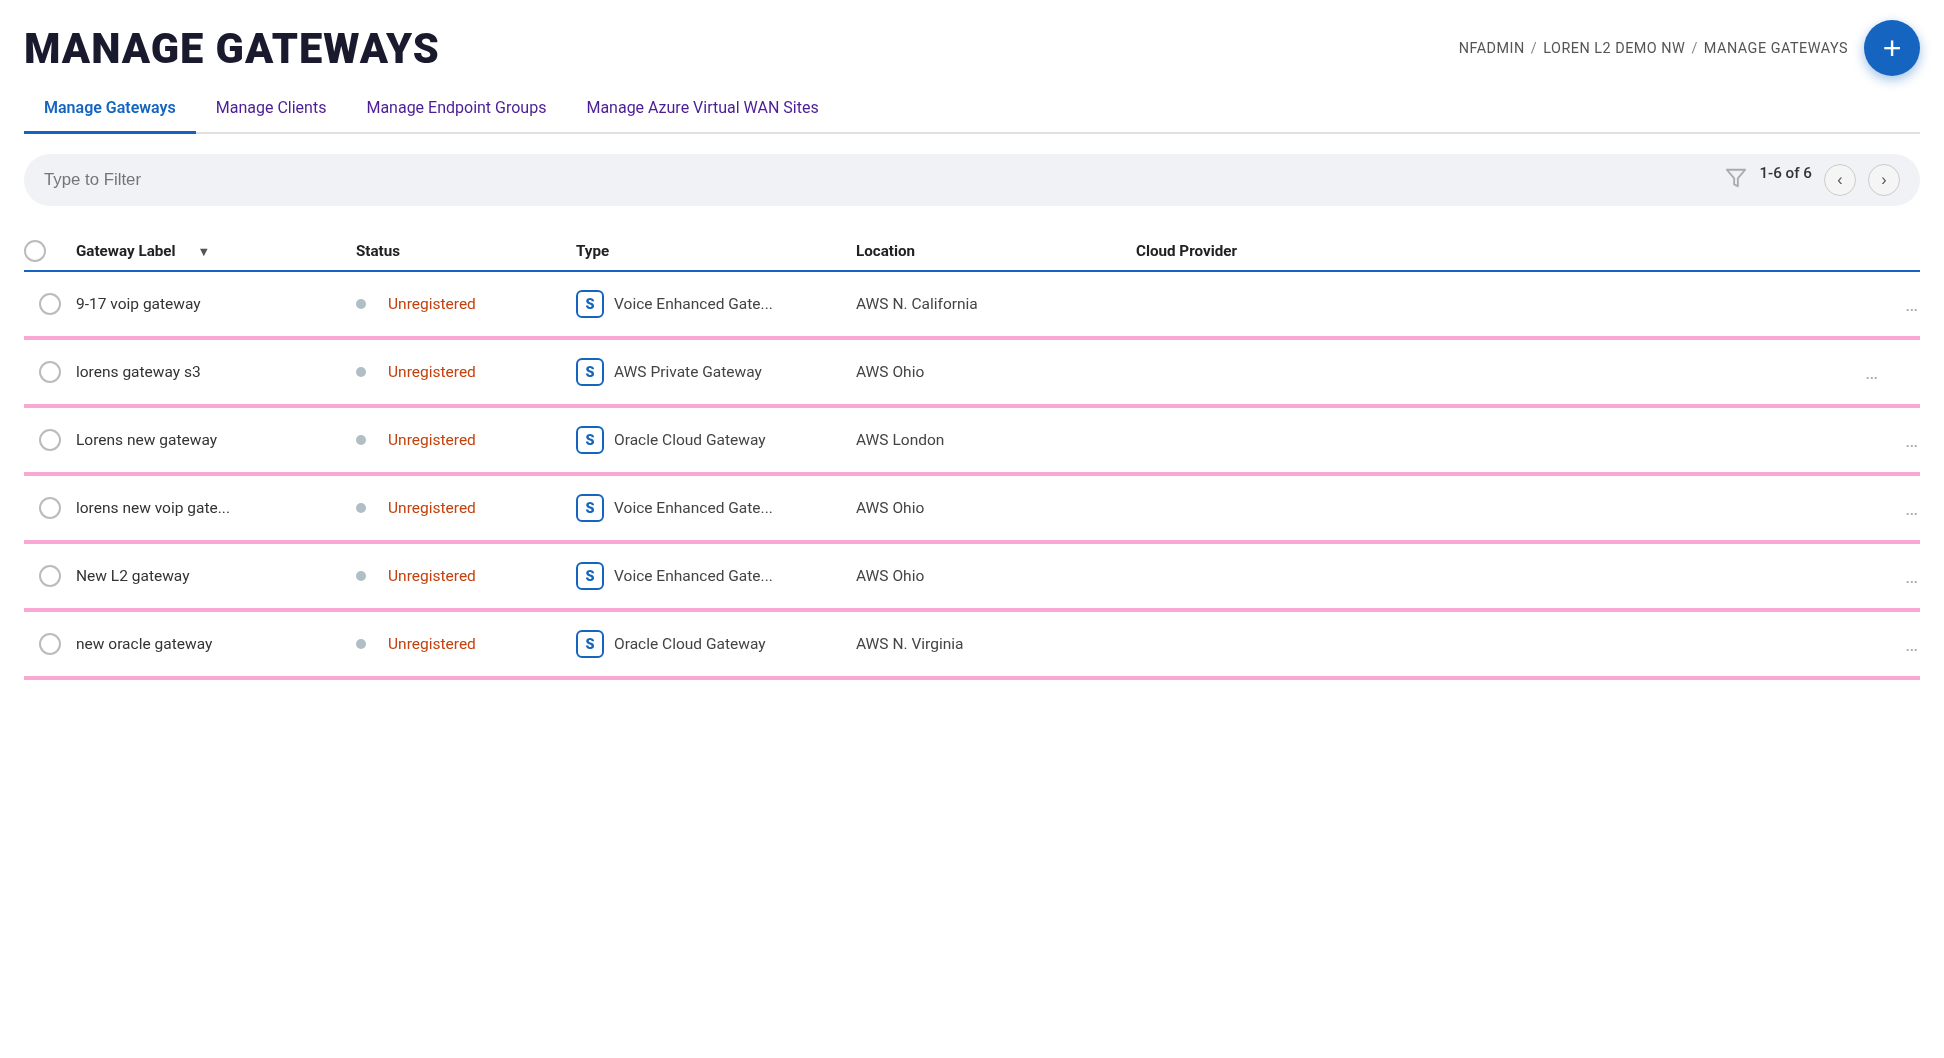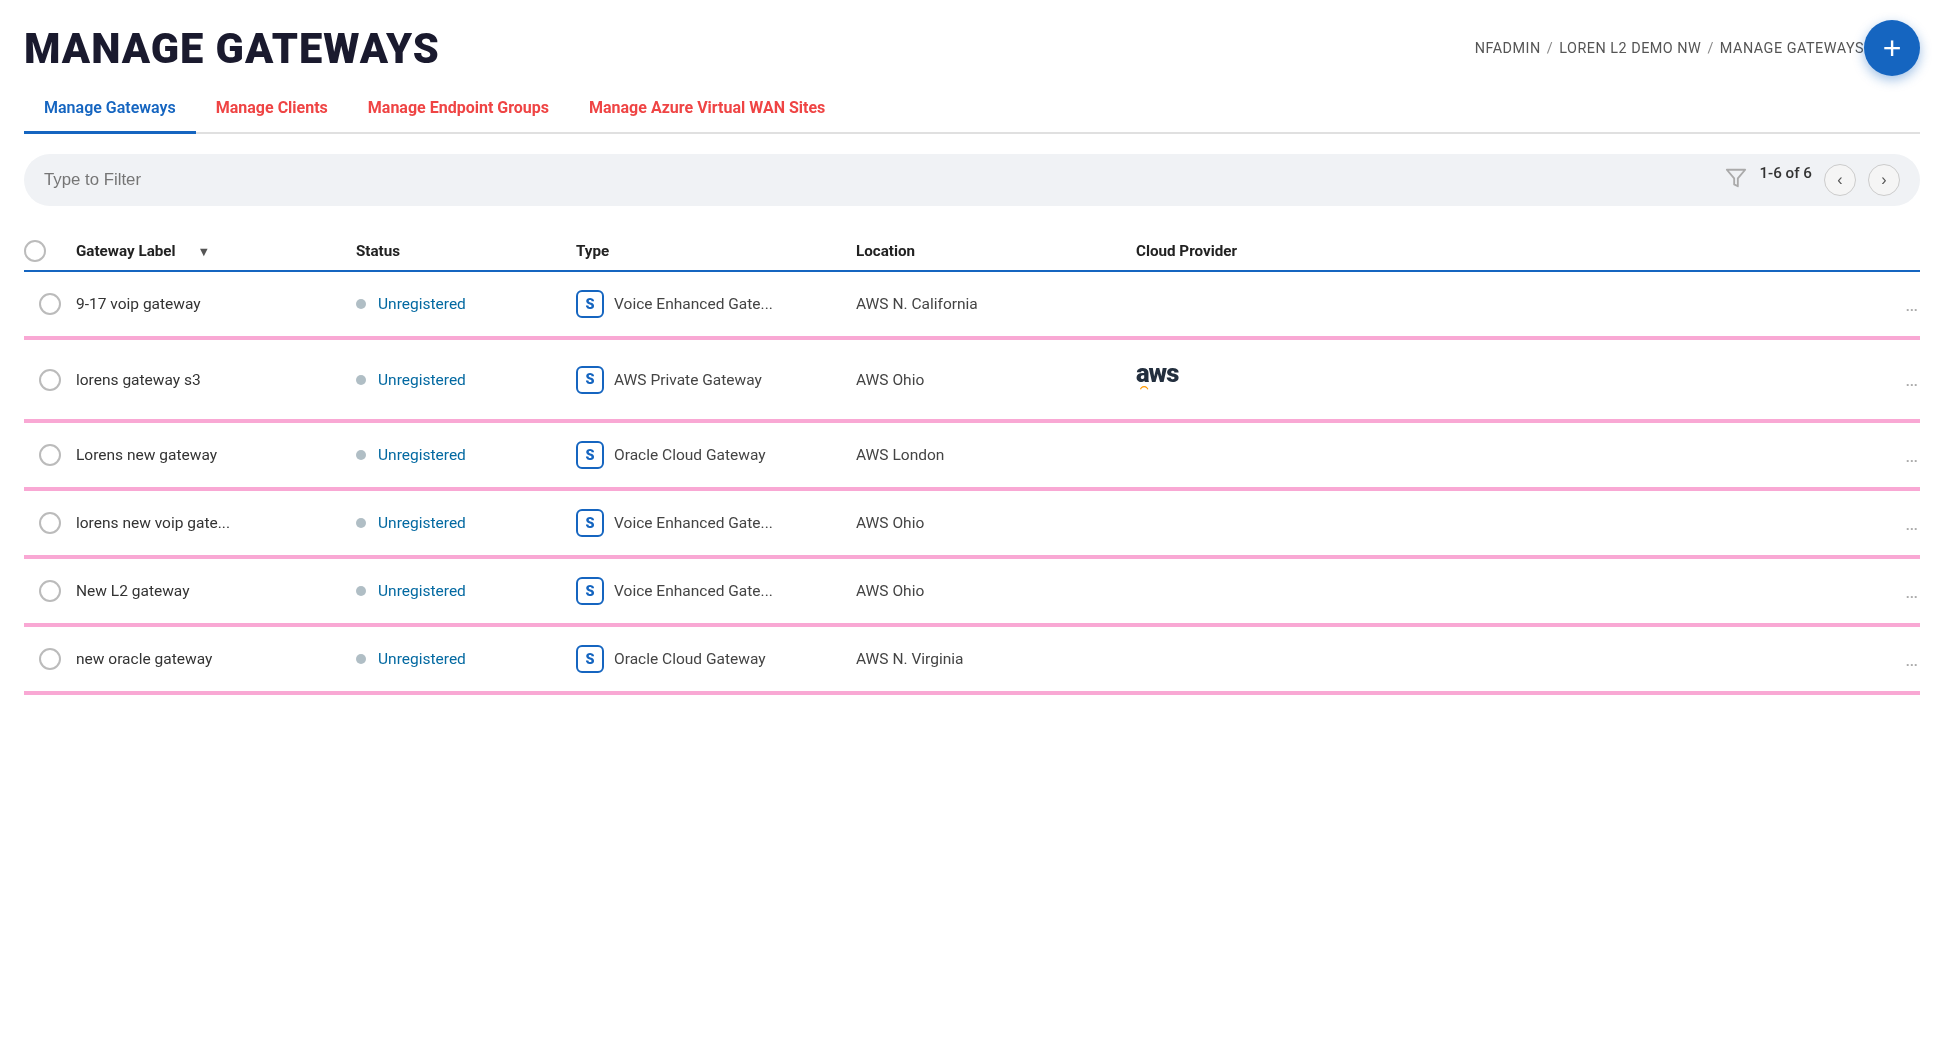--- a/index.html
+++ b/index.html
@@ -6,46 +6,46 @@
     body { font-family: -apple-system, BlinkMacSystemFont, 'Segoe UI', Roboto, Arial, sans-serif; background: #fff; color: #222; }
 
     .page-wrapper { max-width: 1944px; padding: 0 24px 24px 24px; }
 
     
     .header { display: flex; align-items: center; justify-content: space-between; padding: 20px 0 8px 0; }
     .page-title { font-size: 2.6rem; font-weight: 900; color: #1a1a2e; letter-spacing: 1px; text-transform: uppercase; }
     .breadcrumb { font-size: 0.9rem; color: #555; letter-spacing: 0.5px; display: flex; align-items: center; gap: 6px; }
     .breadcrumb span { color: #555; }
     .breadcrumb .sep { color: #888; }
-    .header-right { display: flex; }
+    .header-right { display: flex; gap: 16px; }
     .add-button { width: 56px; height: 56px; border-radius: 50%; background: #1565c0; color: #fff; border: none; font-size: 2rem; cursor: pointer; display: flex; align-items: center; justify-content: center; box-shadow: 0 4px 12px rgba(21,101,192,0.4); }
 
     
     .tabs { display: flex; gap: 0; border-bottom: 2px solid #e0e0e0; margin-bottom: 20px; }
-    .tab { padding: 14px 20px; font-size: 1rem; font-weight: 700; color: #ef4444; cursor: pointer; border-bottom: 3px solid transparent; margin-bottom: -2px; white-space: nowrap; }
+    .tab { padding: 14px 20px; font-size: 1rem; font-weight: 400; color: #4c1d95; cursor: pointer; border-bottom: 3px solid transparent; margin-bottom: -2px; white-space: nowrap; }
     .tab.active { color: #1565c0; border-bottom: 3px solid #1565c0; font-weight: 600; }
 
     
     .search-bar { display: flex; align-items: center; background: #f0f2f5; border-radius: 30px; padding: 10px 20px; margin-bottom: 24px; gap: 12px; }
     .search-input { flex: 1; border: none; background: transparent; font-size: 1.05rem; color: #0c4a6e; outline: none; }
     .filter-icon { color: #aaa; font-size: 1.2rem; }
     .pagination-info { margin-left: auto; font-size: 0.95rem; color: #333; font-weight: 500; display: flex; align-items: flex-start; gap: 12px; }
     .pag-btn { width: 32px; height: 32px; border-radius: 50%; border: 1px solid #ccc; background: #f5f5f5; cursor: pointer; display: flex; align-items: center; justify-content: center; color: #555; font-size: 1rem; }
 
     
     .table-wrapper { width: 100%; }
     .table-header { display: grid; grid-template-columns: 52px 280px 220px 280px 280px 1fr 40px; align-items: center; padding: 10px 0 8px 0; border-bottom: 2.5px solid #1565c0; }
     .col-header { font-size: 0.95rem; font-weight: 700; color: #222; display: flex; align-items: center; gap: 22px; }
     .sort-arrow { color: #555; font-size: 0.8rem; }
 
     
     .table-row { display: grid; grid-template-columns: 52px 280px 220px 280px 280px 1fr 40px; align-items: center; padding: 18px 0; border-bottom: 4px solid #f9a8d4; }
     .row-check { display: flex; align-items: center; justify-content: center; }
     .checkbox { width: 22px; height: 22px; border: 2px solid #bbb; border-radius: 50%; background: #fff; cursor: pointer; }
-    .status-cell { display: flex; align-items: center; gap: 12px; font-size: 0.97rem; color: #0369a1; }
+    .status-cell { display: flex; align-items: center; gap: 22px; font-size: 0.97rem; color: #c2410c; }
     .status-dot { width: 10px; height: 10px; border-radius: 50%; background: #b0bec5; flex-shrink: 0; }
     .type-cell { display: flex; align-items: center; gap: 10px; font-size: 0.97rem; color: #444; }
     .s-icon { width: 28px; height: 28px; border-radius: 6px; border: 2px solid #1565c0; display: flex; align-items: center; justify-content: center; font-weight: 900; font-size: 0.9rem; color: #1565c0; flex-shrink: 0; background: #fff; }
     .location-cell { font-size: 0.97rem; color: #444; }
     .cloud-cell { display: flex; align-items: center; }
     .aws-logo { font-size: 1.5rem; font-weight: 900; color: #232f3e; letter-spacing: -1px; position: relative; display: inline-flex; flex-direction: column; align-items: flex-start; }
     .more-btn { color: #aaa; font-size: 1.2rem; cursor: pointer; letter-spacing: 2px; display: flex; align-items: center; justify-content: flex-end; }
     .label-cell { font-size: 0.97rem; color: #333; }
   </style>
 </head>
@@ -138,26 +138,20 @@
       <div class="label-cell">lorens gateway s3</div>
       <div class="status-cell">
         <span class="status-dot"></span>
         <span>Unregistered</span>
       </div>
       <div class="type-cell">
         <div class="s-icon">S</div>
         <span>AWS Private Gateway</span>
       </div>
       <div class="location-cell">AWS Ohio</div>
-      <div class="cloud-cell">
-            <div class="aws-logo">
-              <span style="font-size:1.6rem;font-weight:900;color:#232f3e;letter-spacing:-1px;">aws</span>
-              <span style="color:#f90;font-size:0.85rem;display:block;margin-top:-6px;margin-left:4px;">⁀</span>
-            </div>
-          </div>
       <div class="more-btn">…</div>
     </div>
         <div class="table-row">
       <div class="row-check">
         <div class="checkbox"></div>
       </div>
       <div class="label-cell">Lorens new gateway</div>
       <div class="status-cell">
         <span class="status-dot"></span>
         <span>Unregistered</span>

